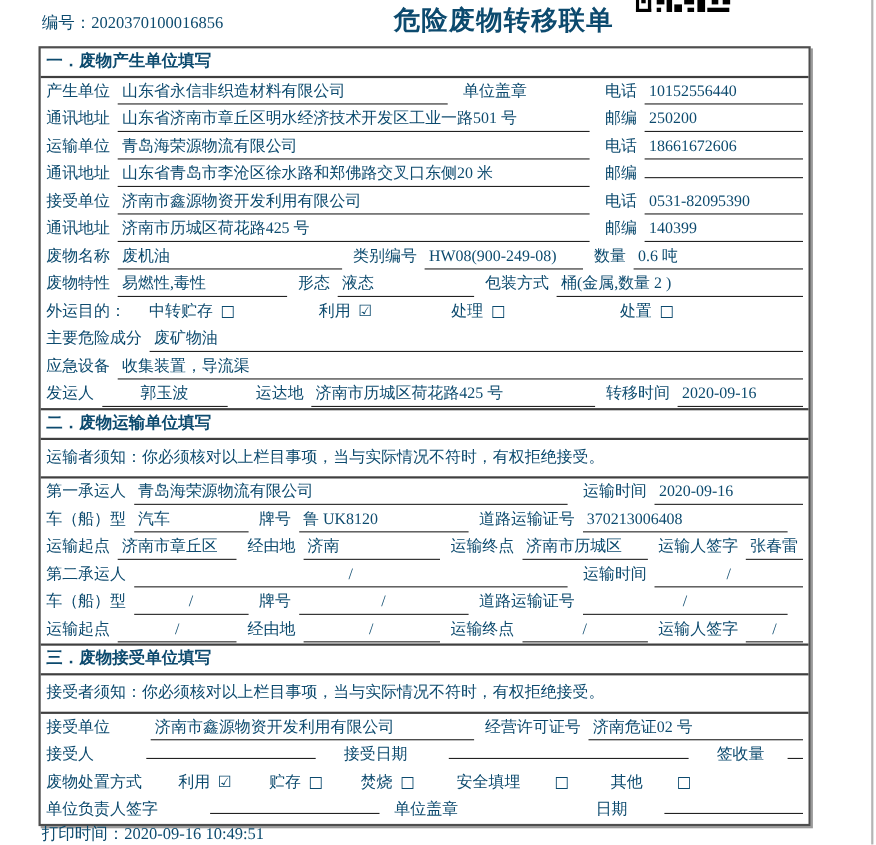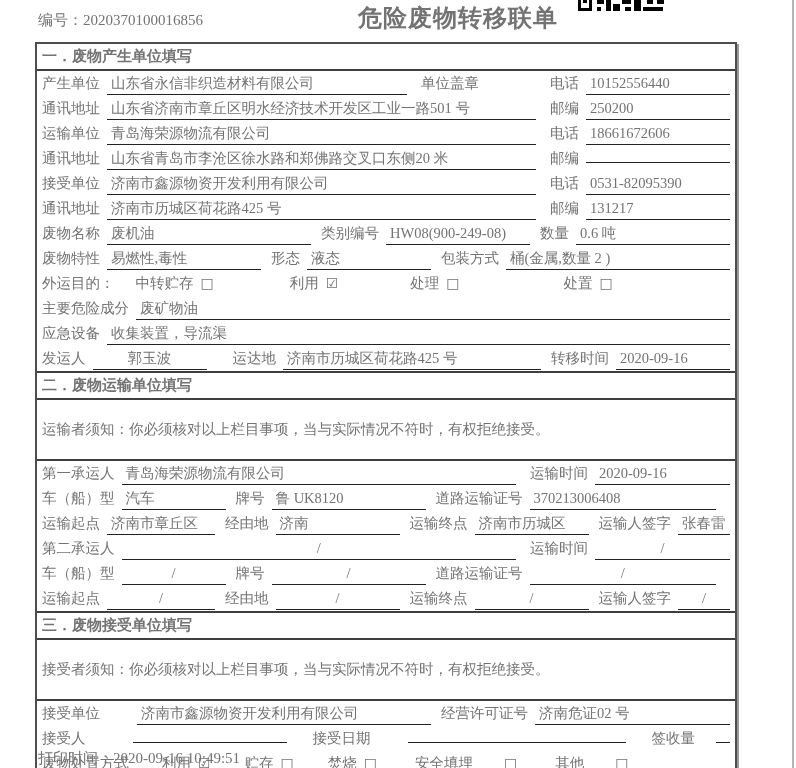--- a/index.html
+++ b/index.html
@@ -1,19 +1,19 @@
 <!DOCTYPE html>
 <html><head>
 <meta charset="utf-8">
 <style>
   html,body { margin:0; padding:0; background:#ffffff; }
   .page {
     position:relative; width:796px; height:768px; background:#fff;
     font-family:"Liberation Serif","DejaVu Serif",serif;
-    color:#737373; font-size:14.5px; overflow:hidden;
+    color:#0c4a6e; font-size:14.5px; overflow:hidden;
   }
   .page-edge {
     position:absolute; top:0; right:2px; width:2px; height:768px;
     background:#b4b4b4;
   }
   .qr-frag { position:absolute; left:578px; top:0; width:86px; height:11px; }
   .doc-no { position:absolute; left:38px; top:11px; font-size:15px; white-space:nowrap; }
   .form-title {
     position:absolute; left:0; top:2px; width:100%; box-sizing:border-box;
     padding-left:120px; text-align:center; font-size:24px; font-weight:bold;
@@ -23,21 +23,21 @@
     position:absolute; left:35px; top:42px; width:702px; box-sizing:border-box;
     border:2px solid #4e4e4e; background:#fff;
     box-shadow:2px 2px 0 #9a9a9a;
   }
   .sec-h {
     height:23px; line-height:23px; padding:1px 5px; font-weight:bold;
     font-size:15px; border-bottom:2px solid #3f3f3f; white-space:nowrap;
   }
   .sec-h.mid { border-top:2px solid #3f3f3f; }
   .notice {
-    height:27px; line-height:27px; padding:16px 5px;
+    height:27px; line-height:27px; padding:3px 5px;
     border-bottom:2px solid #3f3f3f; white-space:nowrap;
   }
   .row {
     display:flex; align-items:baseline; height:25px; line-height:24px;
     padding:0 5px; white-space:nowrap;
   }
   .left  { display:flex; align-items:baseline; flex:0 0 508px; min-width:0; }
   .left2 { display:flex; align-items:baseline; flex:0 0 488px; min-width:0; }
   .lbl { margin-right:7px; flex:0 0 auto; }
   .ml  { margin-left:10px; }
@@ -137,21 +137,21 @@
       <span class="lbl">电话</span>
       <span class="u fill">0531-82095390</span>
     </div>
 
     <div class="row">
       <div class="left">
         <span class="lbl">通讯地址</span>
         <span class="u fill mr">济南市历城区荷花路425 号</span>
       </div>
       <span class="lbl">邮编</span>
-      <span class="u fill">131217</span>
+      <span class="u fill">140399</span>
     </div>
 
     <div class="row">
       <span class="lbl">废物名称</span>
       <span class="u w200">废机油</span>
       <span class="lbl ml">类别编号</span>
       <span class="u w140">HW08(900-249-08)</span>
       <span class="lbl ml">数量</span>
       <span class="u fill">0.6 吨</span>
     </div>

